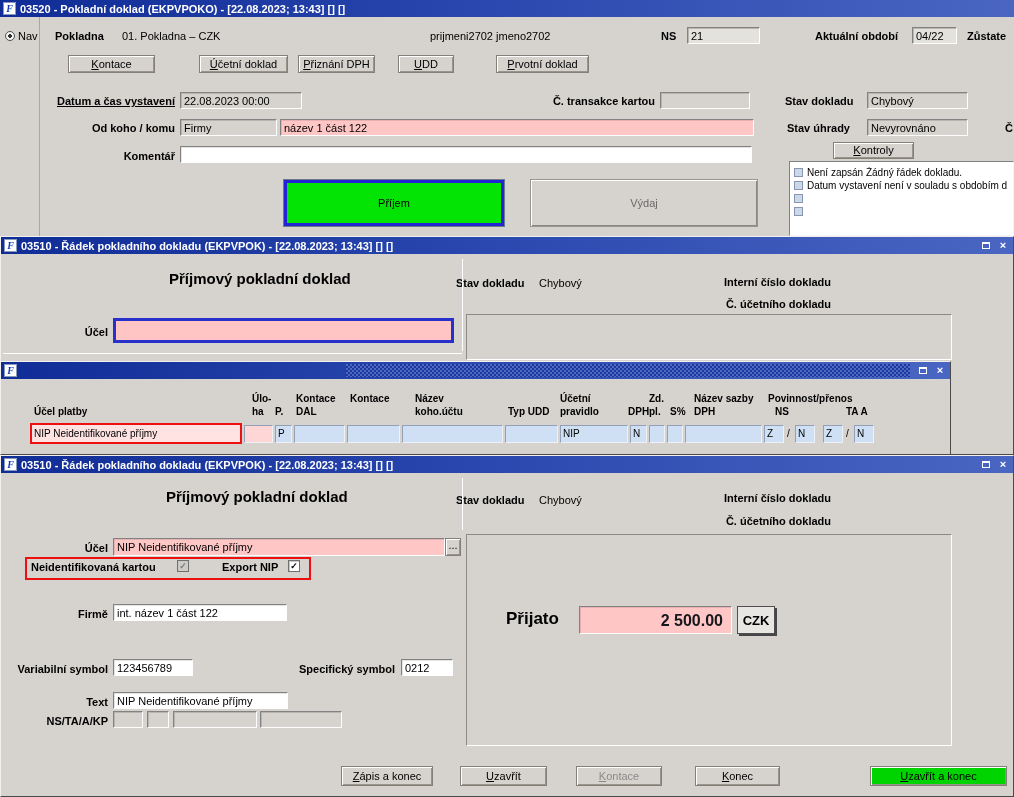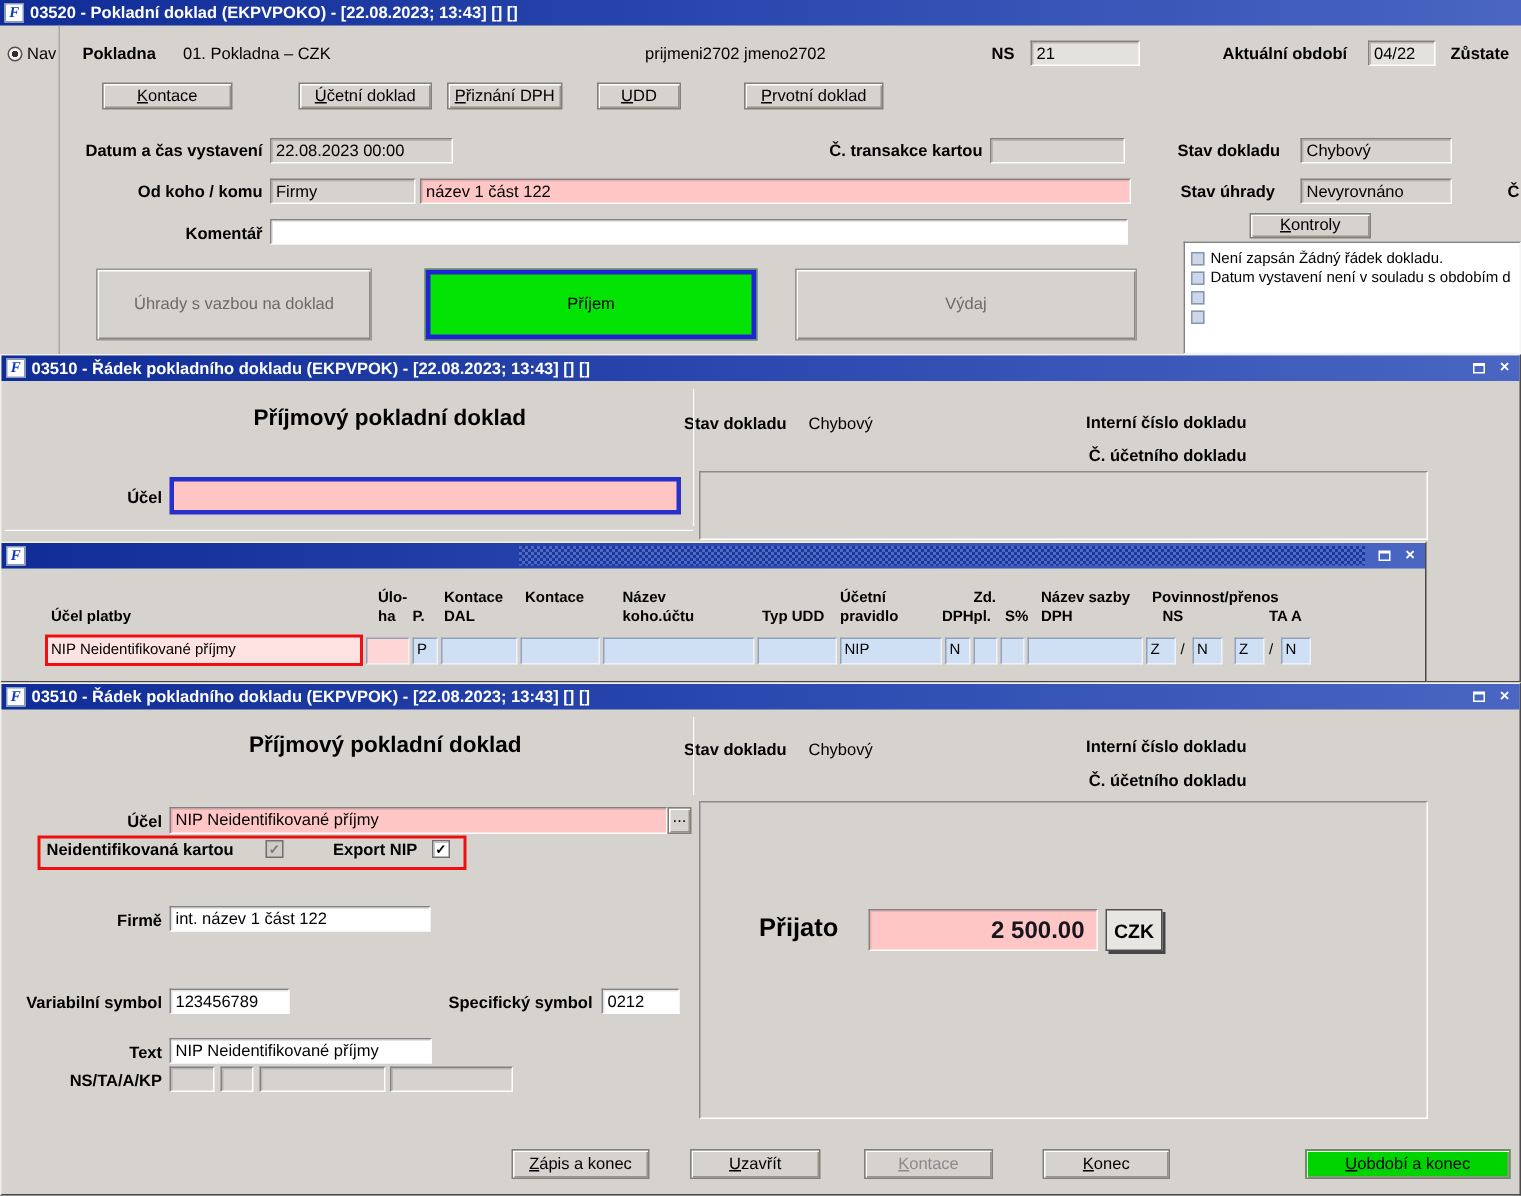--- a/index.html
+++ b/index.html
@@ -64,21 +64,21 @@
   <span class="lbl" style="left:815px;top:30px;">Aktuální období</span>
   <div class="fld lite" style="left:912px;top:27px;width:45px;">04/22</div>
   <span class="lbl" style="left:967px;top:30px;">Zůstate</span>
 
   <div class="btn" style="left:68px;top:55px;width:87px;"><span class="u">K</span><span>ontace</span></div>
   <div class="btn" style="left:199px;top:55px;width:89px;"><span class="u">Ú</span><span>četní doklad</span></div>
   <div class="btn" style="left:298px;top:55px;width:77px;"><span class="u">P</span><span>řiznání DPH</span></div>
   <div class="btn" style="left:398px;top:55px;width:56px;"><span class="u">U</span><span>DD</span></div>
   <div class="btn" style="left:496px;top:55px;width:93px;"><span class="u">P</span><span>rvotní doklad</span></div>
 
-  <span class="lbl" style="left:53px;top:95px;width:122px;text-align:right;">Datum a čas vystavení</span>
+  <span class="lbl" style="left:53px;top:95px;width:122px;text-align:right;text-decoration:underline;">Datum a čas vystavení</span>
   <div class="fld" style="left:180px;top:92px;width:122px;">22.08.2023 00:00</div>
   <span class="lbl" style="left:540px;top:95px;width:115px;text-align:right;">Č. transakce kartou</span>
   <div class="fld" style="left:660px;top:92px;width:90px;"></div>
   <span class="lbl" style="left:785px;top:95px;">Stav dokladu</span>
   <div class="fld" style="left:867px;top:92px;width:101px;">Chybový</div>
 
   <span class="lbl" style="left:53px;top:122px;width:122px;text-align:right;">Od koho / komu</span>
   <div class="fld" style="left:180px;top:119px;width:97px;">Firmy</div>
   <div class="fld pink" style="left:280px;top:119px;width:474px;">název 1 část 122</div>
   <span class="lbl" style="left:787px;top:122px;">Stav úhrady</span>
@@ -90,23 +90,20 @@
 
   <div class="btn" style="left:833px;top:142px;width:81px;height:17px;padding-top:1px;"><span class="u">K</span><span>ontroly</span></div>
   <div class="whitepanel" style="left:789px;top:161px;width:225px;height:75px;"></div>
   <span class="cbs" style="left:794px;top:168px;"></span>
   <span class="txt" style="left:807px;top:167px;font-size:10px;width:204px;overflow:hidden;">Není zapsán Žádný řádek dokladu.</span>
   <span class="cbs" style="left:794px;top:181px;"></span>
   <span class="txt" style="left:807px;top:180px;font-size:10px;width:204px;overflow:hidden;">Datum vystavení není v souladu s obdobím d</span>
   <span class="cbs" style="left:794px;top:194px;"></span>
   <span class="cbs" style="left:794px;top:207px;"></span>
 
-  <div class="bigbtn" style="left:64px;top:179px;width:184px;">
-      <span>Úhrady s vazbou na doklad</span>
-    </div>
   <div class="bigbtn prijem" style="left:283px;top:179px;width:222px;">
       <span>Příjem</span>
     </div>
   <div class="bigbtn" style="left:530px;top:179px;width:228px;">
       <span>Výdaj</span>
     </div>
 </div>
 
 <div class="win bordered" id="w2" style="left:0;top:236px;width:1014px;height:219px;">
   <div class="tb">
@@ -233,14 +230,14 @@
   <span class="lbl" style="left:30px;top:259px;width:77px;text-align:right;">NS/TA/A/KP</span>
   <div class="fld" style="left:112px;top:255px;width:30px;"></div>
   <div class="fld" style="left:146px;top:255px;width:22px;"></div>
   <div class="fld" style="left:172px;top:255px;width:84px;"></div>
   <div class="fld" style="left:259px;top:255px;width:82px;"></div>
 
   <div class="btn" style="left:340px;top:310px;width:92px;height:20px;padding-top:3px;"><span class="u">Z</span><span>ápis a konec</span></div>
   <div class="btn" style="left:459px;top:310px;width:87px;height:20px;padding-top:3px;"><span class="u">U</span><span>zavřít</span></div>
   <div class="btn disabled" style="left:575px;top:310px;width:86px;height:20px;padding-top:3px;"><span class="u">K</span><span>ontace</span></div>
   <div class="btn" style="left:694px;top:310px;width:85px;height:20px;padding-top:3px;"><span class="u">K</span><span>onec</span></div>
-  <div class="btn green" style="left:869px;top:310px;width:137px;height:20px;padding-top:3px;"><span class="u">U</span><span>období a konec</span></div>
+  <div class="btn green" style="left:869px;top:310px;width:137px;height:20px;padding-top:3px;"><span class="u">U</span><span>zavřít a konec</span></div>
 </div>
 
 </body></html>

